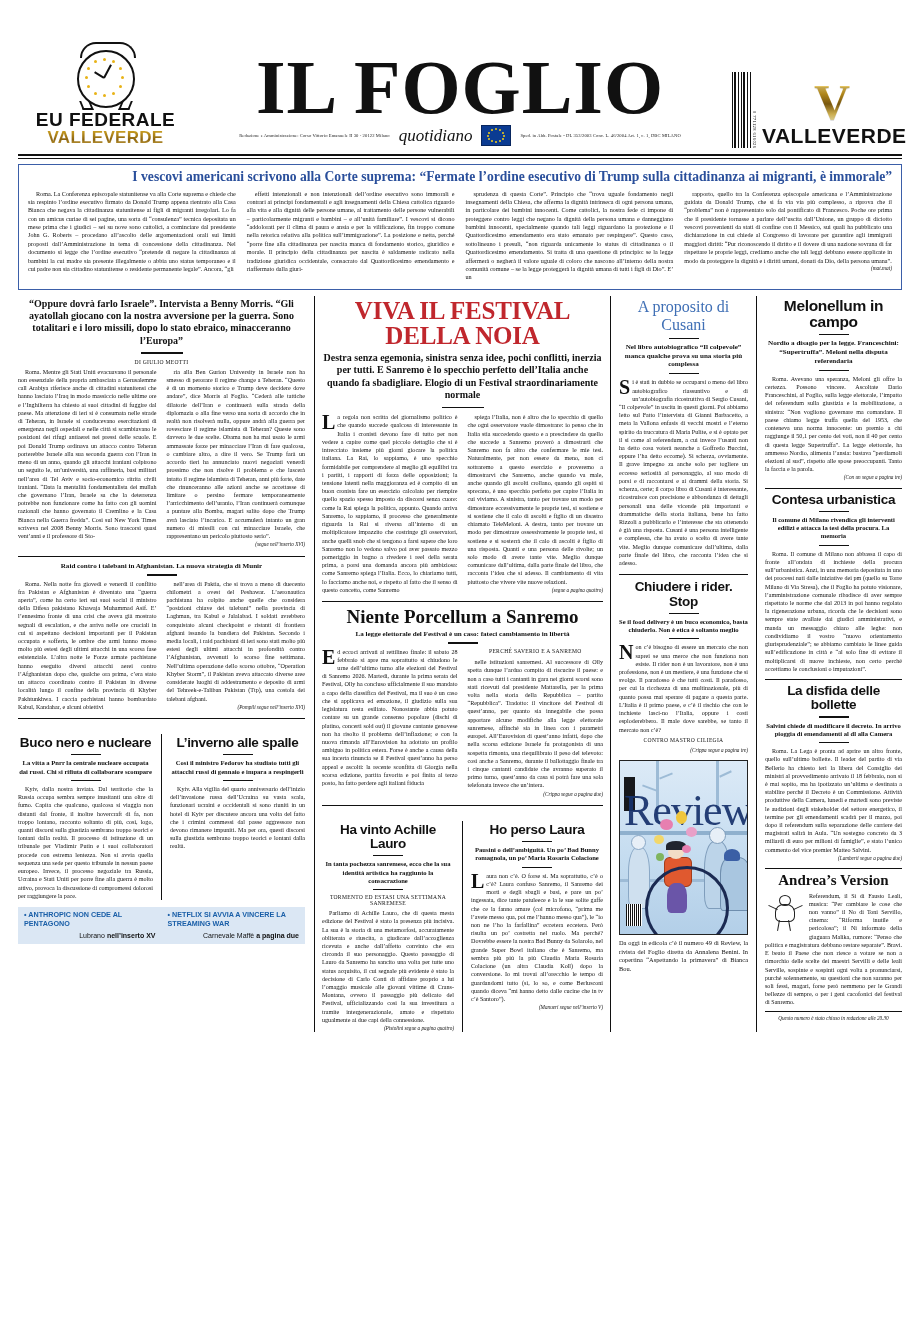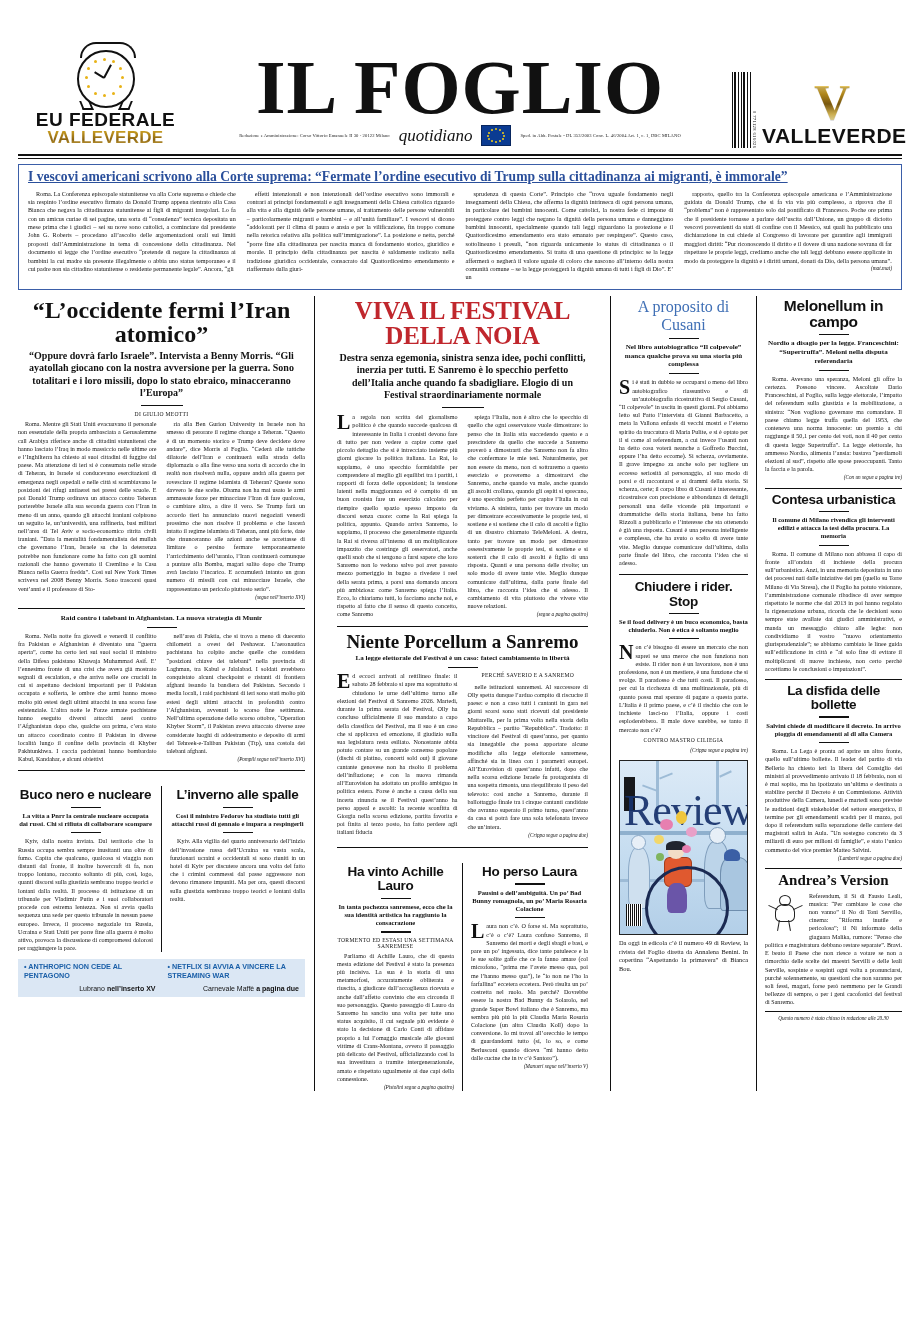--- a/index.html
+++ b/index.html
@@ -47,41 +47,41 @@
   .rule-dbl{border-top:2px solid #111;border-bottom:1px solid #111;height:2px;margin-top:6px;}
   .infobar{display:flex;align-items:center;font-size:7.4px;letter-spacing:.1px;padding:3px 0 3px;white-space:nowrap;
            font-family:"Liberation Serif",serif;border-bottom:1.5px solid #111;}
   .infobar .a{font-weight:normal;}
   .infobar .b{color:#c9262c;font-weight:bold;margin-left:13px;}
   .infobar .c{margin-left:auto;margin-right:auto;font-weight:normal;}
   .infobar .d{margin-left:auto;}
 
   
   .leadbox{border:1px solid #3b5ea8;margin-top:5px;padding:3px 9px 7px;}
-  .lead-h{color:#2a4f9b;font-weight:bold;font-size:13.6px;text-align:left;line-height:1.15;margin:1px 0 5px;
-          font-family:"Liberation Serif",serif;text-decoration:underline;}
+  .lead-h{color:#2a4f9b;font-weight:bold;font-size:13.6px;text-align:right;line-height:1.15;margin:1px 0 5px;
+          font-family:"Liberation Serif",serif;}
   .lead-cols{column-count:4;column-gap:11px;column-rule:none;font-size:6.15px;line-height:1.36;text-align:justify;hyphens:auto;}
   .lead-cols p{margin:0 0 0;text-indent:8px;}
   .lead-cols p.first{text-indent:8px;}
   .lead-sig{text-align:right;font-style:italic;font-size:5.4px;}
 
   
   .body-txt{font-size:6.1px;line-height:1.35;text-align:justify;hyphens:auto;}
   .body-txt p{margin:0;text-indent:7px;}
   .body-txt p.noind{text-indent:0;}
   .byline{font-variant:small-caps;font-size:5.6px;text-align:center;letter-spacing:.3px;margin:3px 0 3px;}
   .sigit{font-style:italic;font-size:5.2px;}
   .dash{width:42px;height:1.6px;background:#111;margin:5px auto;}
   .dash.sm{width:30px;height:1.2px;margin:4px auto;}
 
   
   .grid{display:flex;gap:0;margin-top:6px;}
   .col{box-sizing:border-box;}
   .colA{width:296px;padding-right:9px;}
-  .colB{width:296px;padding:0 22px;border-left:1px solid #111;}
+  .colB{width:296px;padding:0 7px;border-left:1px solid #111;}
   .colC{width:146px;padding:0 8px;border-left:1px solid #111;}
   .colD{width:146px;padding-left:8px;border-left:1px solid #111;}
 
   h2.hd-serif{font-family:"Liberation Serif",serif;font-weight:bold;font-size:24px;line-height:1.03;text-align:center;margin:2px 0 3px;}
   h2.hd-serif.red{color:#c0272d;font-size:25px;letter-spacing:-.2px;}
   h2.hd-blue{font-family:"Liberation Serif",serif;font-weight:normal;font-size:16px;text-align:center;color:#3f6fb5;margin:2px 0 2px;}
   h2.hd-sans{font-family:"Liberation Sans",sans-serif;font-weight:bold;font-size:15.5px;line-height:1.05;text-align:center;margin:2px 0 2px;letter-spacing:-.3px;}
   h2.hd-sans.sm{font-size:13.5px;}
   h2.hd-serif.md{font-size:19px;}
   h2.hd-serif.sm{font-size:15px;}
@@ -211,21 +211,20 @@
 I vescovi si dicono “addolorati per il clima di paura e ansia e per la vilificazione, fin troppo comune nella retorica relativa alla politica sull’immigrazione”. La posizione e netta, perché “porre fine alla cittadinanza per nascita manca di fondamento storico, giuridico e morale. Il principio della cittadinanza per nascita è saldamente radicato nella tradizione giuridica occidentale, consacrato dal Quattordicesimo emendamento e riaffermato dalla giuri-</p>
       <p>sprudenza di questa Corte”. Principio che “trova uguale fondamento negli insegnamenti della Chiesa, che afferma la dignità intrinseca di ogni persona umana, in particolare dei bambini innocenti. Come cattolici, la nostra fede ci impone di proteggere contro leggi che negano la dignità della persona umana e danneggiano bambini innocenti, specialmente quando tali leggi riguardano la protezione e il Quattordicesimo emendamento era stato emanato per respingere”. Questo caso, sottolineano i presuli, “non riguarda unicamente lo status di cittadinanza o il Quattordicesimo emendamento. Si tratta di una questione di principio: se la legge affermerà o negherà il valore uguale di coloro che nascono all’interno della nostra comunità comune – se la legge proteggerà la dignità umana di tutti i figli di Dio”. E’ un</p>
       <p>rapporto, quello tra la Conferenza episcopale americana e l’Amministrazione guidata da Donald Trump, che si fa via via più complesso, a riprova che il “problema” non è rappresentato solo dal pontificato di Francesco. Poche ore prima che il presidente tornasse a parlare dell’uscita dall’Unione, un gruppo di diciotto vescovi provenienti da stati di confine con il Messico, sui quali ha pubblicato una dichiarazione in cui chiede al Congresso di lavorare per garantire agli immigrati maggiori diritti: “Pur riconoscendo il diritto e il dovere di una nazione sovrana di far rispettare le proprie leggi, crediamo anche che tali leggi debbano essere applicate in modo da proteggere la dignità e i diritti umani, donati da Dio, della persona umana”.</p>
       <div class="lead-sig">(mat.mat)</div>
     </div>
   </div>
 
   <div class="grid">
 
     <div class="col colA">
-      <h2 class="hd-serif">“L’occidente fermi l’Iran atomico”</h2>
       <div class="deck">“Oppure dovrà farlo Israele”. Intervista a Benny Morris. “Gli ayatollah giocano con la nostra avversione per la guerra. Sono totalitari e i loro missili, dopo lo stato ebraico, minacceranno l’Europa”</div>
       <div class="dash"></div>
       <div class="byline">DI GIULIO MEOTTI</div>
       <div class="body-txt twocol">
         <p>Roma. Mentre gli Stati Uniti evacuavano il personale non essenziale della propria ambasciata a Gerusalemme call Arabiya riferisce anche di cittadini statunitensi che hanno lasciato l’Iraq in modo massiccio nelle ultime ore e l’Inghilterra ha chiesto ai suoi cittadini di fuggire dal paese. Ma attenzione di ieri si è consumata nelle strade di Teheran, in Israele si conducevano esercitazioni di emergenza negli ospedali e nelle città si scambiavano le posizioni dei rifugi antiaerei nei pressi delle scuole. E poi Donald Trump ordinava un attacco contro Teheran porterebbe Israele alla sua seconda guerra con l’Iran in meno di un anno, quando gli attacchi iraniani colpirono un seguito le, un’università, una raffineria, basi militari nell’area di Tel Aviv e socio-economico ritrita civili iraniani. “Data la mentalità fondamentalista dei mullah che governano l’Iran, Israele sa che la deterrenza potrebbe non funzionare come ha fatto con gli uomini razionali che hanno governato il Cremlino e la Casa Bianca nella Guerra fredda”. Così sul New York Times scriveva nel 2008 Benny Morris. Sono trascorsi quasi vent’anni e il professore di Sto-</p>
         <p>ria alla Ben Gurion University in Israele non ha smesso di perorare il regime change a Teheran. “Questo è di un momento storico e Trump deve decidere dove andare”, dice Morris al Foglio. “Cederà alle tattiche dilatorie dell’Iran e continuerà sulla strada della diplomazia o alla fine verso una sorta di accordo che in realtà non risolverà nulla, oppure andrà alla guerra per rovesciare il regime islamista di Teheran? Queste sono davvero le due scelte. Obama non ha mai usato le armi ammassate forze per minacciare l’Iran di fare qualcosa, o cambiare altro, a dire il vero. Se Trump farà un accordo tieri ha annunciato nuovi negoziati venerdì prossimo che non risolve il problema e che lascerà intatto il regime islamista di Teheran, anni più forte, date che rinunceranno alle azioni anche se accettasse di limitare o persino fermare temporaneamente l’arricchimento dell’uranio, l’Iran continuerà comunque a puntare alla Bomba, magari salito dopo che Trump avrà lasciato l’incarico. E accumulerà intanto un gran numero di missili con cui minacciare Israele, che rappresentano un pericolo piuttosto serio”.</p>
         <p class="noind" style="text-align:right"><i class="sigit">(segue nell’inserto XVI)</i></p>
       </div>
 
       <div class="hr-blk"></div>

